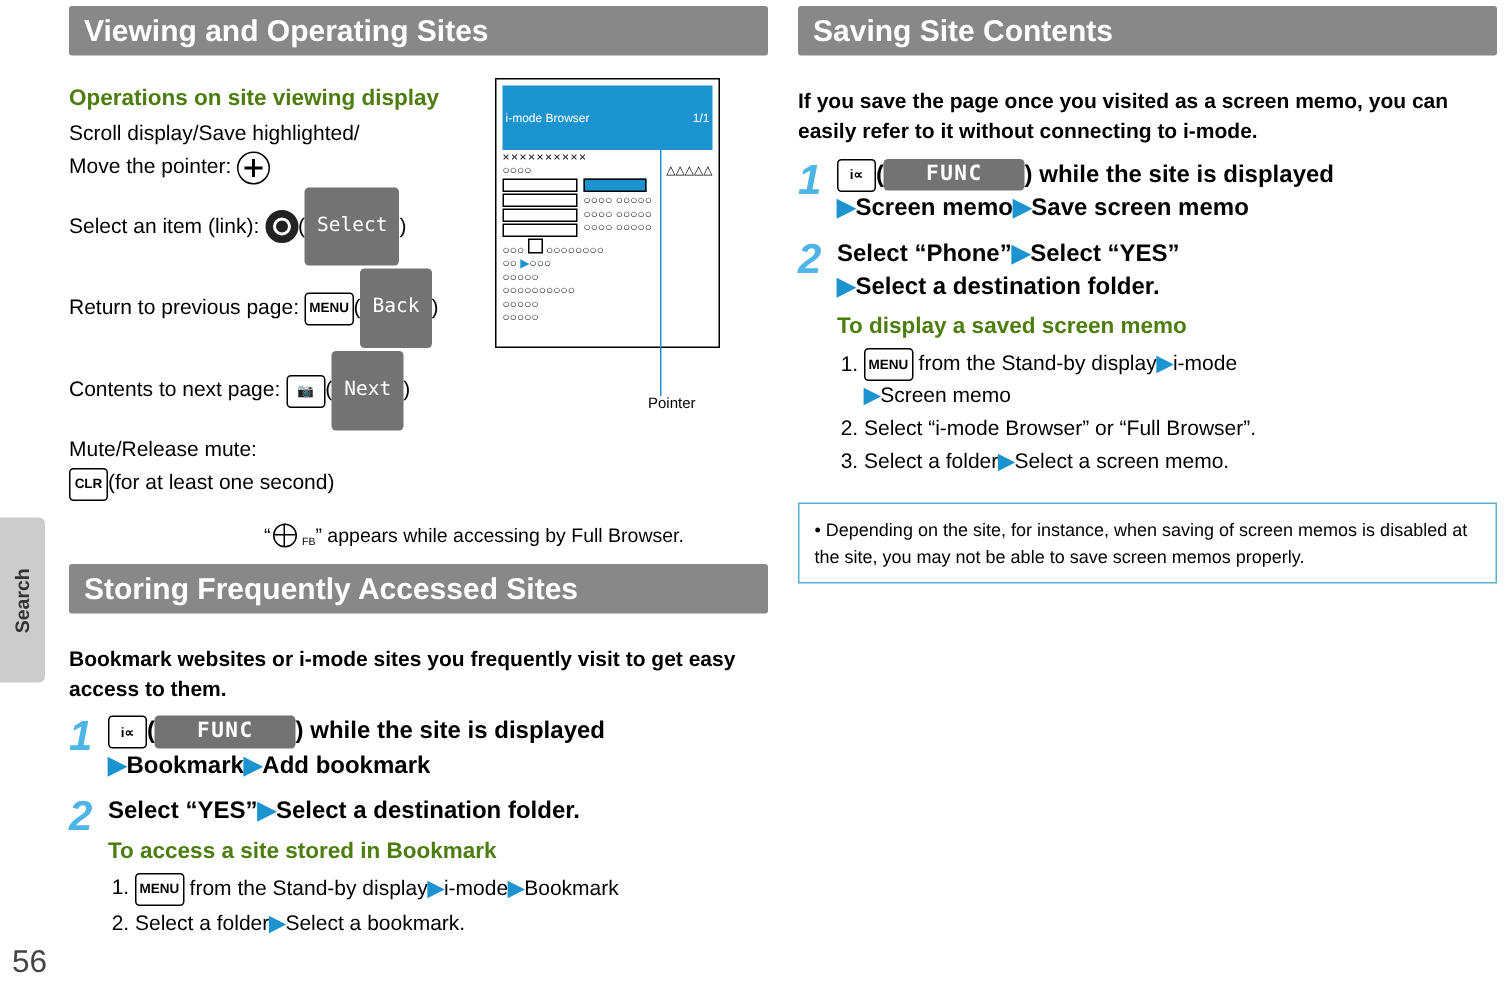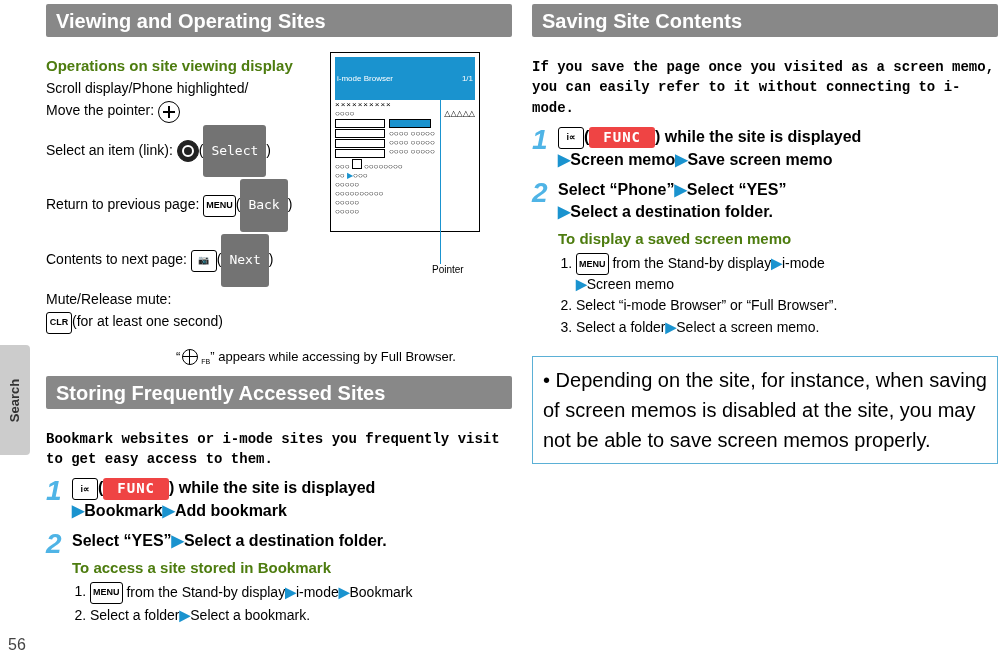--- a/index.html
+++ b/index.html
@@ -30,21 +30,21 @@
     transform: rotate(-90deg);
     font-weight: bold;
     color: #333;
     font-size: 13px;
     white-space: nowrap;
   }
   .page-num {
     position: absolute;
     left: 8px;
     bottom: 8px;
-    font-size: 16px;
+    font-size: 21px;
     color: #444;
   }
   .cols {
     display: flex;
     gap: 20px;
     padding: 0 6px 0 46px;
   }
   .col {
     flex: 1;
     min-width: 0;
@@ -58,21 +58,21 @@
     margin: 4px 0 20px 0;
     border-radius: 2px;
   }
   .sub-blue {
     color: #4d7c0f;
     font-weight: bold;
     font-size: 15px;
     margin: 2px 0 4px 0;
   }
   p, div.line { margin: 2px 0; line-height: 1.45; }
-  .bold { font-weight: bold; font-family: Liberation Mono, monospace; }
+  .bold { font-weight: bold; }
   .icon-circle {
     display: inline-flex;
     width: 20px; height: 20px;
     border: 1.5px solid #000;
     border-radius: 50%;
     align-items: center; justify-content: center;
     vertical-align: middle;
     font-size: 8px;
     background: #fff;
     position: relative;
@@ -103,24 +103,24 @@
     background: #737373;
     color: #fff;
     border-radius: 3px;
     padding: 17px 8px;
     font-size: 13px;
     vertical-align: middle;
     font-family: monospace;
   }
   .func-pill {
     display: inline-block;
-    background: #ef4444;
+    background: #737373;
     color: #fff;
     border-radius: 3px;
-    padding: 1px 14px;
+    padding: 1px 28px;
     font-size: 14px;
     font-family: monospace;
     vertical-align: middle;
     letter-spacing: 1px;
   }
   .step-num {
     display: inline-block;
     color: #4fb4e6;
     font-weight: bold;
     font-style: italic;
@@ -181,21 +181,21 @@
   }
   .fb-note-wrap {
     position: relative;
     margin-left: 130px;
     margin-top: 14px;
   }
   .note-box {
     border: 1.5px solid #5bb0d6;
     padding: 8px 10px;
     margin-top: 14px;
-    font-size: 20px;
+    font-size: 12px;
     line-height: 1.5;
   }
   .left-top-block { max-width: 300px; }
   .globe-icon {
     display:inline-block; width:14px; height:14px; border:1.2px solid #000; border-radius:50%; position:relative; vertical-align:middle; margin:0 2px;
   }
   .globe-icon::before, .globe-icon::after {
     content:""; position:absolute; border:1px solid #000;
   }
   .globe-icon::before { left:6px; top:0; width:1px; height:14px; border:none; background:#000;}
@@ -248,21 +248,21 @@
 <div class="phone-ptr-label">Pointer</div>
 
 <div class="cols">
 
   <div class="col">
 
     <div class="section-header">Viewing and Operating Sites</div>
 
     <div class="left-top-block">
       <div class="sub-blue">Operations on site viewing display</div>
-      <div class="line">Scroll display/Phone highlighted/</div>
+      <div class="line">Scroll display/Save highlighted/</div>
       <div class="line">
         <span>Move the pointer:</span>
         <span class="icon-circle nav"></span>
       </div>
       <div class="line">
         <span>Select an item (link):</span>
         <span class="icon-circle filled"></span>(<span class="pill">Select</span>)
       </div>
       <div class="line">
         <span>Return to previous page:</span>

